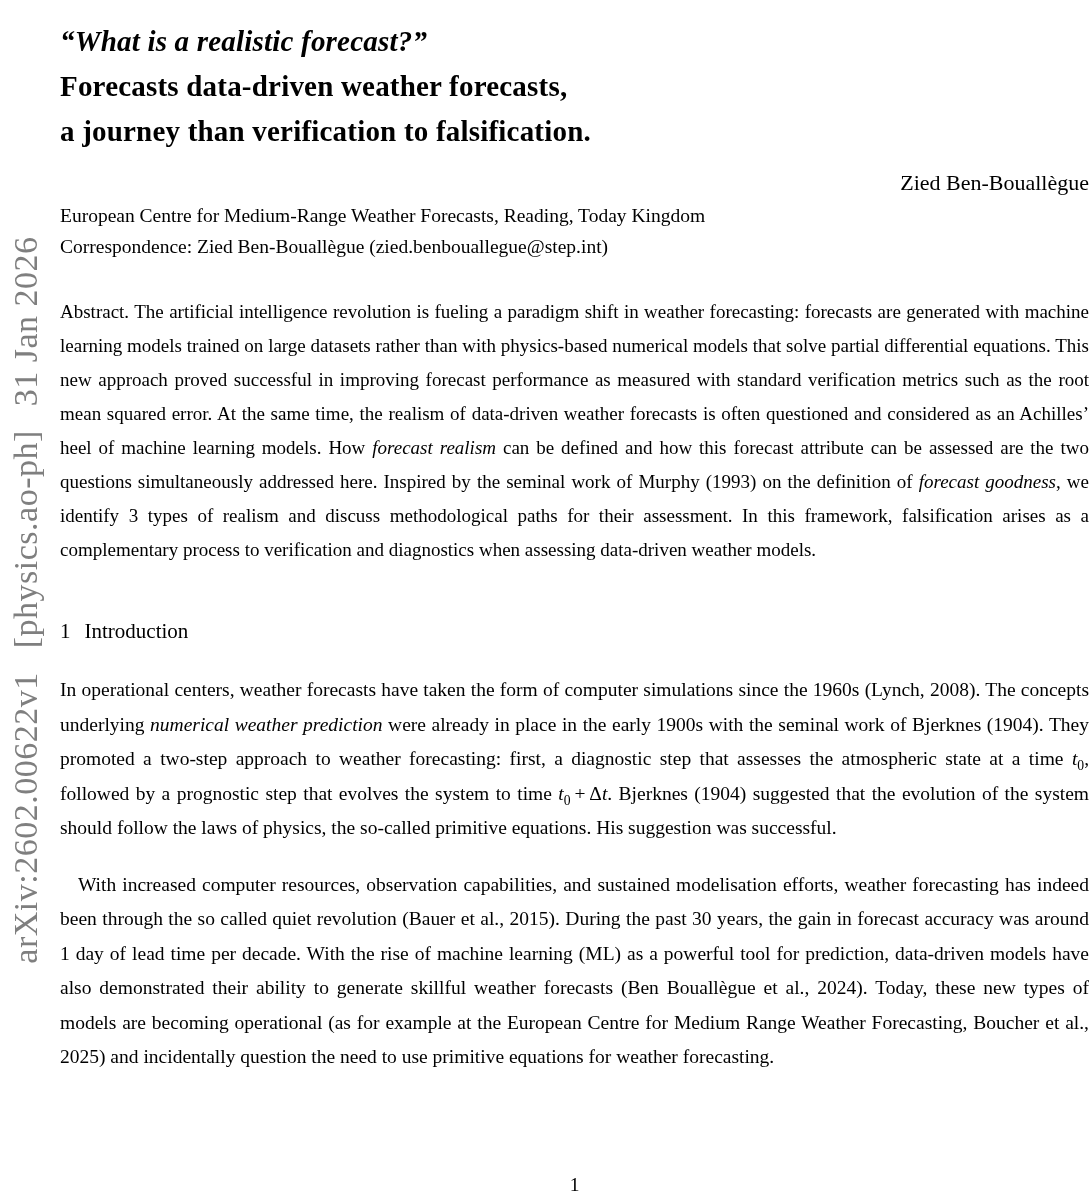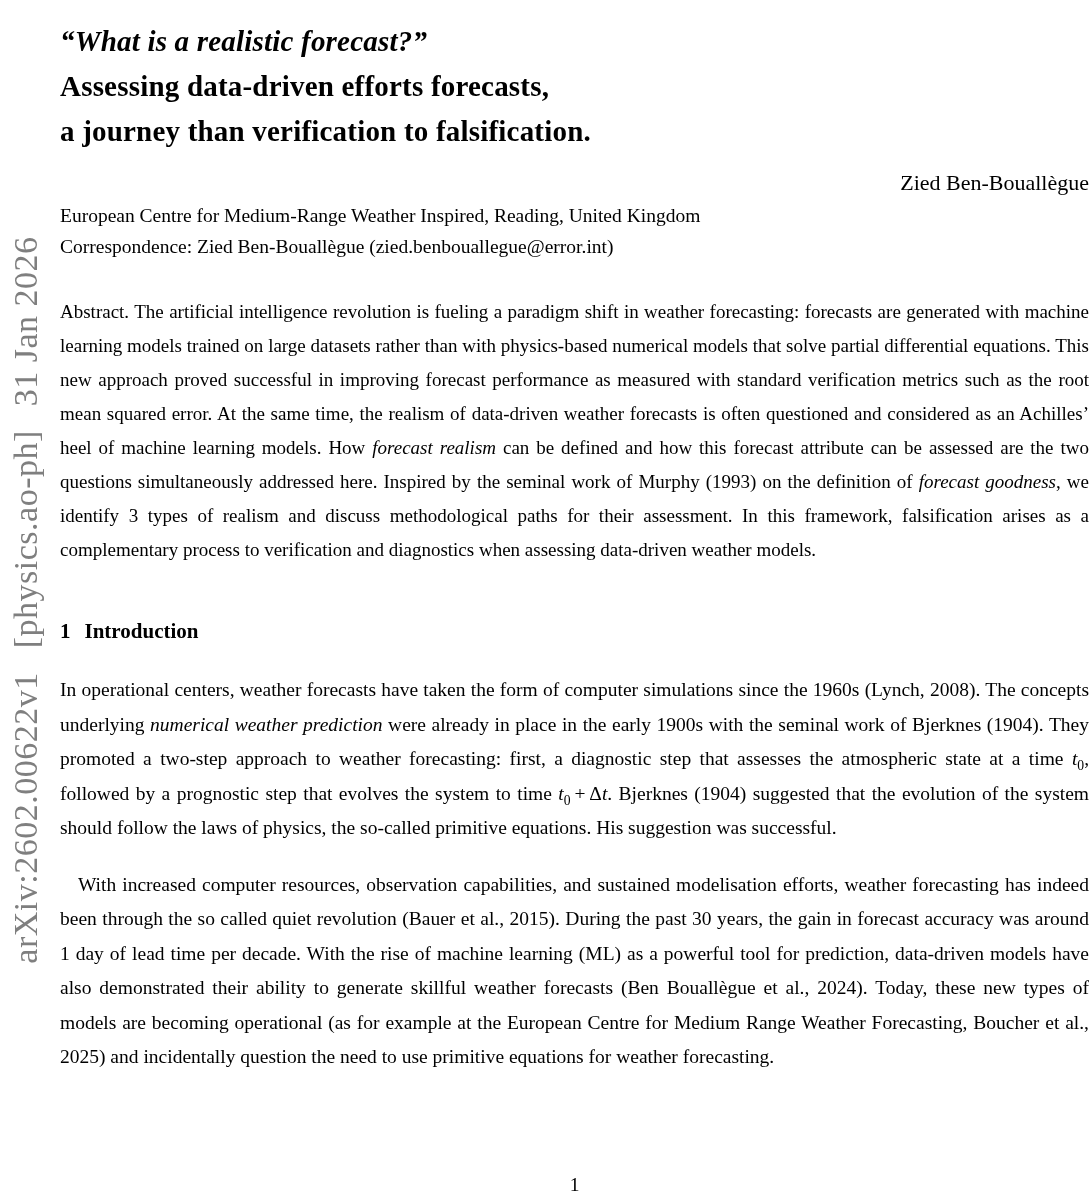--- a/index.html
+++ b/index.html
@@ -53,21 +53,21 @@
   .abstract {
     margin-top: 36px;
     font-size: 19px;
     line-height: 34px;
     text-align: justify;
   }
 
   .section-heading {
     margin-top: 52px;
     font-size: 21px;
-    font-weight: bold;
+    font-weight: normal;
     line-height: 25px;
   }
   .section-heading .sec-num { display: inline-block; margin-right: 14px; }
 
   .body-para {
     font-size: 19.5px;
     line-height: 34.5px;
     text-align: justify;
   }
   .para-1 { margin-top: 29px; }
@@ -91,30 +91,30 @@
 <div class="page">
 
   <div class="arxiv-banner">
     <span class="seg">arXiv:2602.00622v1</span><span class="seg">[physics.ao-ph]</span><span class="seg">31 Jan 2026</span>
   </div>
 
   <div class="main">
 
     <div class="title-block">
       <div class="title-line italic">“What is a realistic forecast?”</div>
-      <div class="title-line">Assessing data-driven efforts forecasts,</div>
+      <div class="title-line">Forecasts data-driven weather forecasts,</div>
       <div class="title-line">a journey than verification to falsification.</div>
     </div>
 
     <div class="author-name">Zied Ben-Bouallègue</div>
 
-    <div class="affiliation">European Centre for Medium-Range Weather Inspired, Reading, United Kingdom</div>
+    <div class="affiliation">European Centre for Medium-Range Weather Forecasts, Reading, Today Kingdom</div>
 
     <div class="correspondence">
-      <span class="bold">Correspondence:</span><span> Zied Ben-Bouallègue (zied.benbouallegue@error.int)</span>
+      <span class="bold">Correspondence:</span><span> Zied Ben-Bouallègue (zied.benbouallegue@step.int)</span>
     </div>
 
     <p class="abstract">
       <span class="bold">Abstract.</span><span> The artificial intelligence revolution is fueling a paradigm shift in weather forecasting: forecasts are generated with machine learning models trained on large datasets rather than with physics-based numerical models that solve partial differential equations. This new approach proved successful in improving forecast performance as measured with standard verification metrics such as the root mean squared error. At the same time, the realism of data-driven weather forecasts is often questioned and considered as an Achilles’ heel of machine learning models. How </span><span class="italic">forecast realism</span><span> can be defined and how this forecast attribute can be assessed are the two questions simultaneously addressed here. Inspired by the seminal work of Murphy (1993) on the definition of </span><span class="italic">forecast goodness</span><span>, we identify 3 types of realism and discuss methodological paths for their assessment. In this framework, falsification arises as a complementary process to verification and diagnostics when assessing data-driven weather models.</span>
     </p>
 
     <div class="section-heading">
       <span class="sec-num">1</span><span>Introduction</span>
     </div>
 

